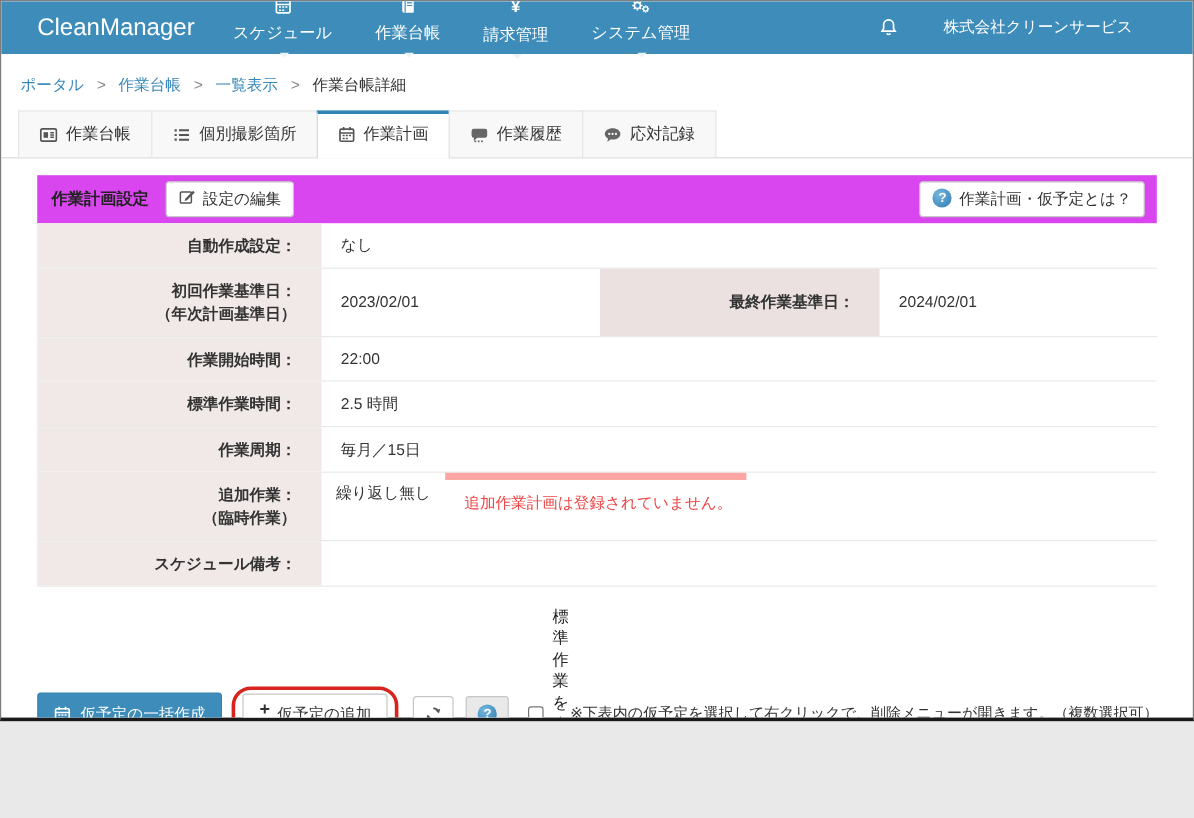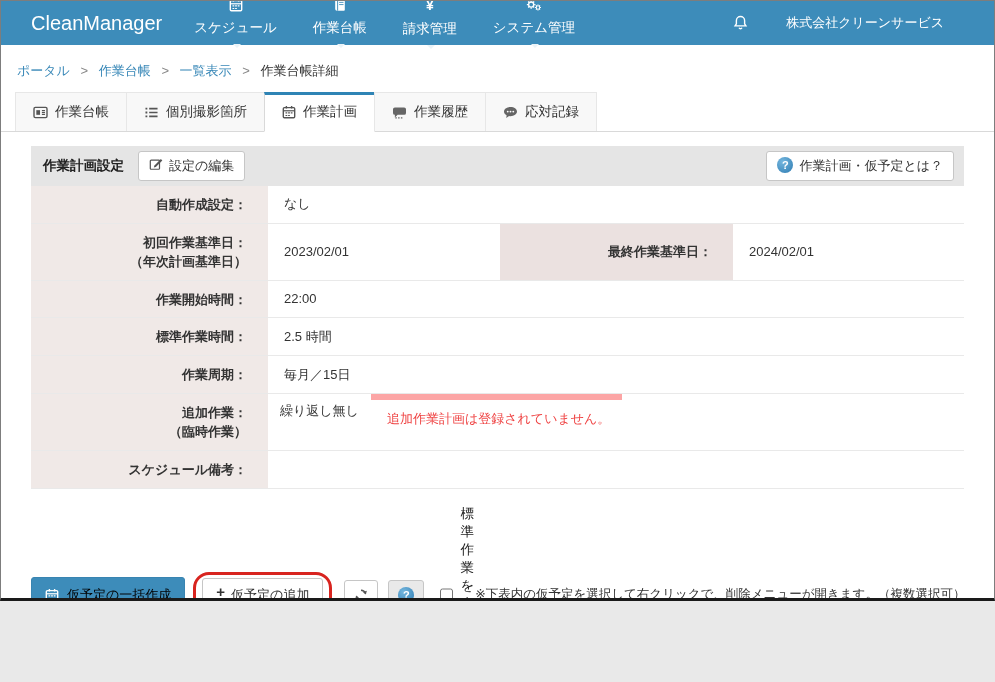--- a/index.html
+++ b/index.html
@@ -25,21 +25,21 @@
   
   .tabs { display:flex; align-items:flex-end; border-bottom:1px solid #d9d9d9; padding-left:14px; margin-top:3px; }
   .tab { display:flex; align-items:center; gap:7px; font-size:13.5px; color:#333; padding:10px 17px;
          background:#f8f8f8; border:1px solid #e7e7e7; border-bottom:none; margin-right:-1px; cursor:pointer; white-space:nowrap; }
   .tab.active { background:#fff; border:1px solid #d9d9d9; border-top:3px solid #2f84b5; border-bottom:1px solid #fff;
                 margin-bottom:-1px; padding-top:8px;text-align:right; }
 
   .content { padding:0 30px; }
 
   
-  .panel-header { margin-top:14px; background:#e5e5e5; height:40px; display:flex; align-items:center; padding:0 10px 0 12px; }
+  .panel-header { margin-top:14px; background:#d946ef; height:40px; display:flex; align-items:center; padding:0 10px 0 12px; }
   .panel-title { font-weight:bold; font-size:13.5px; color:#222; margin-right:14px; white-space:nowrap; }
   .btn { display:inline-flex; align-items:flex-start; gap:6px; background:#fff; border:1px solid #c6c6c6; border-radius:3px;
          font-size:13px; color:#333; padding:5px 10px; cursor:pointer; white-space:nowrap; }
   .spacer { flex:1; }
   .qcircle { width:16px; height:16px; border-radius:50%; flex:0 0 16px;
              background:radial-gradient(circle at 35% 30%, #74b6de, #2e7cb2);
              color:#fff; font-size:11px; font-weight:bold; display:inline-flex; align-items:center; justify-content:center; }
 
   
   .frow { display:flex; border-bottom:1px solid #e9e9e9; min-height:36px; align-items:stretch; }
@@ -47,21 +47,21 @@
             padding:10px 21px 8px 0; line-height:1.45; }
   .flabel.alt { background:#ebe1e0; width:233px; }
   .fvalue { flex:1; font-size:13px; color:#333; padding:0 16px; display:flex; align-items:center; }
   .fvalue.fixed { flex:0 0 232px; }
   .fstack { flex:1; display:flex; flex-direction:row; }
   .fstack .sub1 { padding:8px 12px 6px; font-size:13px; color:#333; }
   .fstack .sub2 { border-top:6px solid #fca5a5; padding:10px 12px 11px 16px; font-size:13px; color:#ef4444; }
 
   
   .toolbar { margin-top:16px; display:flex; align-items:center; }
-  .btn-primary { display:inline-flex; align-items:center; gap:8px; background:#3d8cba; color:#000000; border:1px solid #3884b1;
+  .btn-primary { display:inline-flex; align-items:center; gap:8px; background:#3d8cba; color:#ffffff; border:1px solid #3884b1;
                  border-radius:3px; font-size:13px; padding:8px 13px; cursor:pointer; white-space:nowrap; }
   .annotated { border:3px solid #d8241f; border-radius:16px; padding:3px 6px; margin-left:8px; display:inline-flex; }
   .btn-add { padding:7px 13px; }
   .btn-icon { padding:7px 9px; margin-left:12px; }
   .btn-help-sq { margin-left:10px; background:#e9e9e9; padding:6px 9px; }
   .plus { font-size:15px; font-weight:bold; line-height:11px; }
   .chk { margin-left:16px; display:flex; align-items:center; gap:7px; font-size:13.5px; color:#222; cursor:pointer; }
   .chk input { width:14px; height:14px; cursor:pointer; }
   .toolbar-note { margin-left:auto; font-size:12.5px; color:#333; white-space:nowrap; }
   svg { display:block; }

